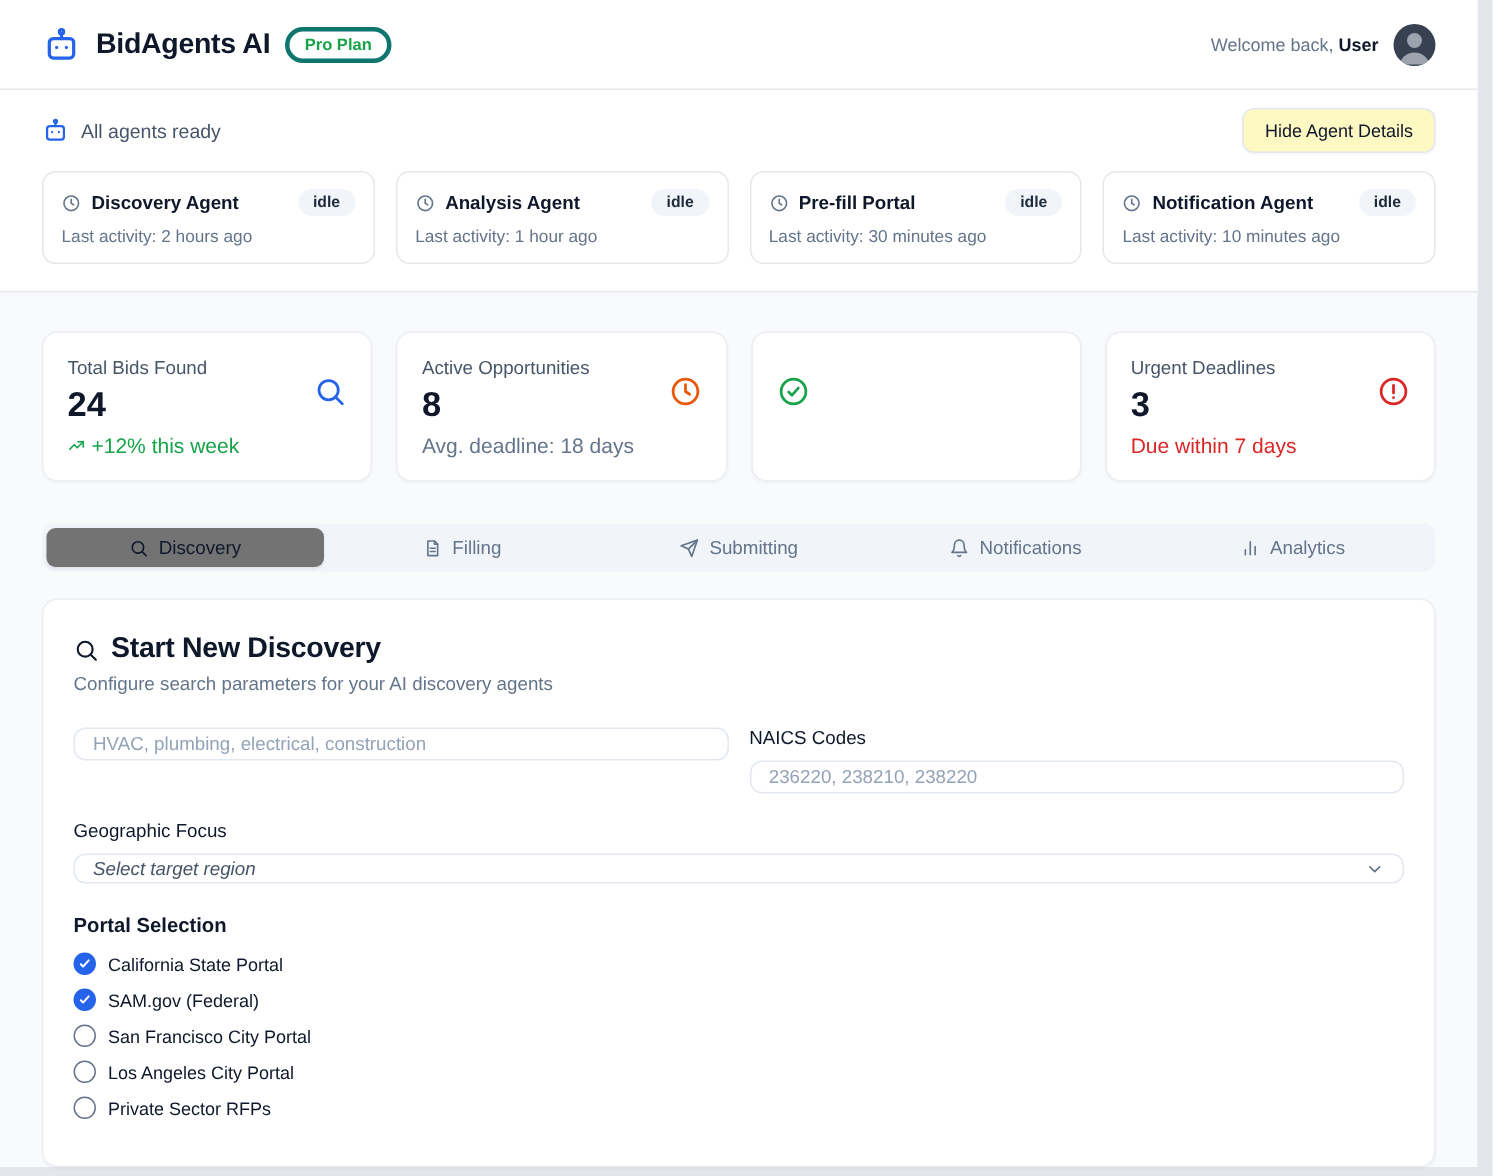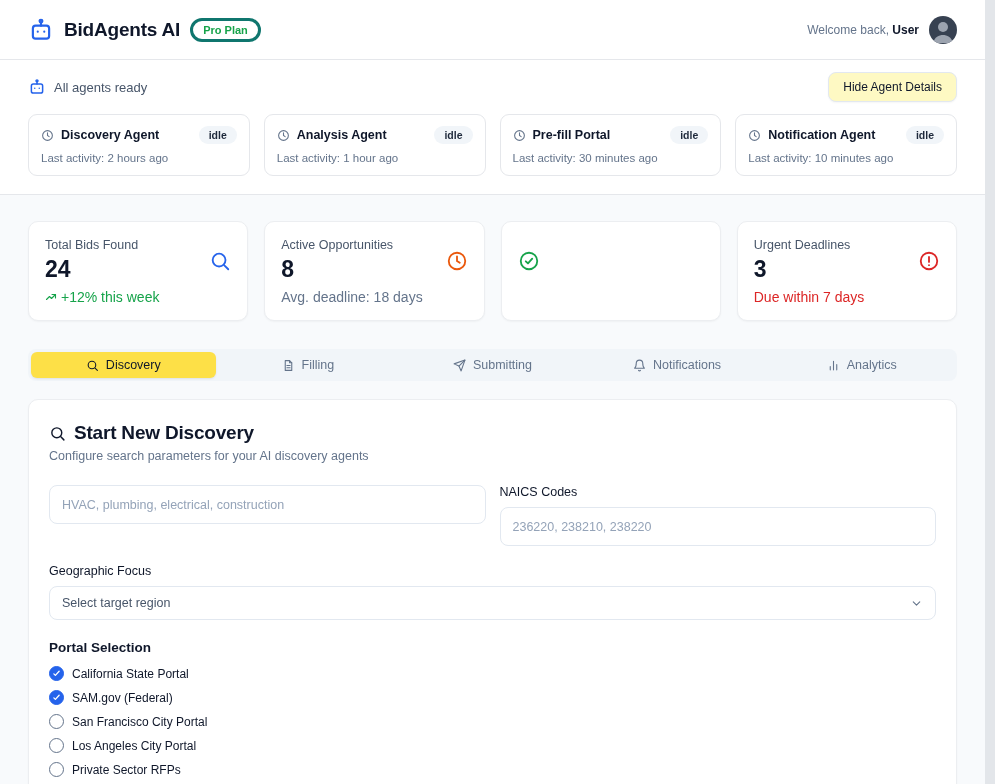--- a/index.html
+++ b/index.html
@@ -39,33 +39,33 @@
   .stat-value { font-size:23px; font-weight:700; margin-top:4px; }
   .stat-sub { font-size:14px; color:#64748b; margin-top:6px; display:flex; align-items:center; gap:4px; }
   .stat-sub.green { color:#16a34a; }
   .stat-sub.red { color:#dc2626; }
   .stat-icon { width:22px; height:22px; margin-top:12px; }
   .ic-blue { color:#2563eb; } .ic-orange { color:#ea580c; } .ic-green { color:#16a34a; } .ic-red { color:#dc2626; }
 
   
   .tabs { display:flex; background:#f1f5f9; border-radius:8px; padding:3px; margin-top:28px; }
   .tab { flex:1; display:flex; align-items:center; justify-content:center; gap:7px; font-size:12.5px; color:#64748b; padding:6px 0; border-radius:6px; cursor:pointer; }
-  .tab.active { background:#fde047; color:#0f172a; font-weight:500; box-shadow:0 1px 2px rgba(0,0,0,.08); }
+  .tab.active { background:#737373; color:#0f172a; font-weight:500; box-shadow:0 1px 2px rgba(0,0,0,.08); }
 
   
   .panel { background:#fff; border:1px solid #eceef1; border-radius:10px; margin-top:18px; padding:22px 20px 24px; box-shadow:0 1px 2px rgba(0,0,0,.04); }
   .panel-title { display:flex; align-items:center; gap:8px; }
   .panel-title h2 { font-size:19px; font-weight:700; letter-spacing:-0.2px; }
   .panel-sub { font-size:12.5px; color:#64748b; margin-top:5px; }
   .form-grid { display:grid; grid-template-columns:1fr 1fr; gap:14px; margin-top:22px; }
   .field label { display:block; font-size:12.5px; font-weight:500; color:#0f172a; margin-bottom:8px; }
-  .field input { width:100%; height:39px; border:1px solid #e2e8f0; border-radius:8px; padding:0 12px; font-family:inherit; font-size:12.5px; color:#0f172a; background:#fff; outline:none; }
+  .field input { width:100%; height:22px; border:1px solid #e2e8f0; border-radius:8px; padding:0 12px; font-family:inherit; font-size:12.5px; color:#0f172a; background:#fff; outline:none; }
   .field input::placeholder { color:#94a3b8; }
   .field.full { margin-top:18px; }
-  .select { height:34px; border:1px solid #e2e8f0; border-radius:8px; padding:0 12px; display:flex; align-items:center; justify-content:space-between; font-size:12.5px; color:#475569; cursor:pointer; background:#fff; }
+  .select { height:20px; border:1px solid #e2e8f0; border-radius:8px; padding:0 12px; display:flex; align-items:center; justify-content:space-between; font-size:12.5px; color:#475569; cursor:pointer; background:#fff;font-style:italic; }
 
   .portal-section { margin-top:20px; }
   .portal-label { font-size:13.5px; font-weight:600; margin-bottom:9px; }
   .portal-row { display:flex; align-items:center; gap:8px; font-size:12px; color:#0f172a; padding:2px 0; margin-bottom:5px; cursor:pointer; }
   .radio { width:15px; height:15px; border-radius:50%; border:1.5px solid #64748b; display:inline-flex; align-items:center; justify-content:center; flex:none; background:#fff; }
   .radio svg { display:none; }
   .radio.checked { background:#2563eb; border-color:#2563eb; }
   .radio.checked svg { display:block; }
 
   .ic { display:inline-flex; flex:none; }

